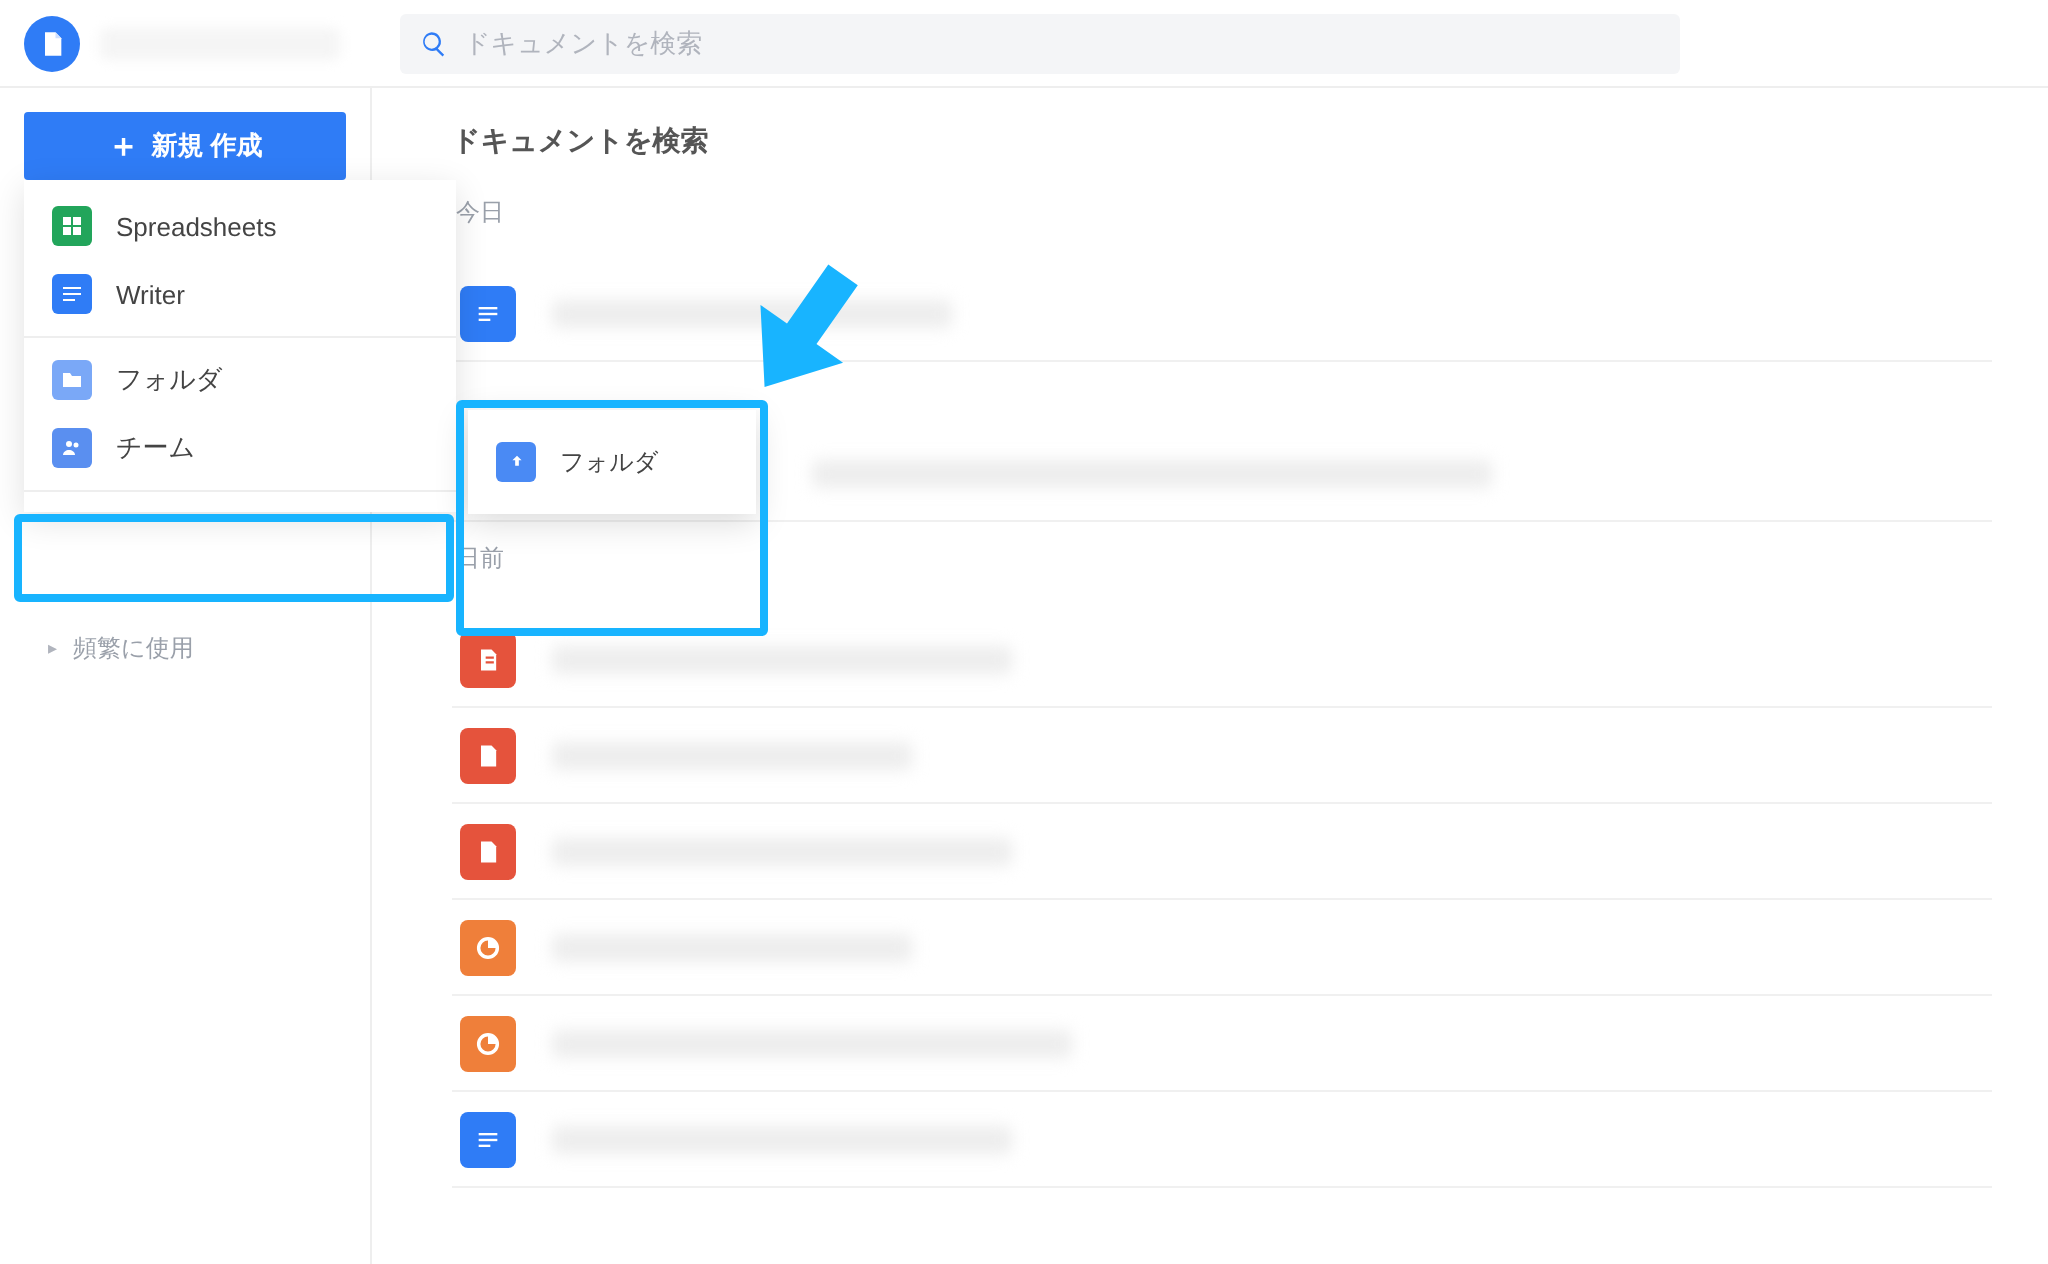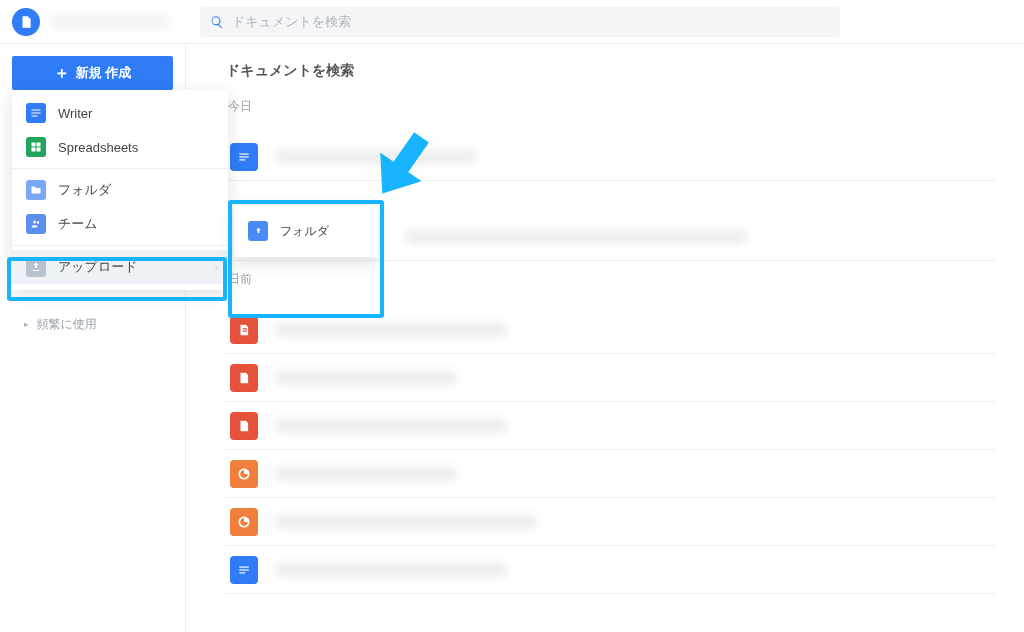--- a/index.html
+++ b/index.html
@@ -92,70 +92,60 @@
 <div class="layout">
 
   <div class="sidebar">
     <div class="new-btn">
       <span class="plus">＋</span>
       <span>新規 作成</span>
     </div>
 
     <div class="create-menu">
       <div class="cm-item">
-        <div class="cm-icon ic-writer">
-            <svg viewBox="0 0 24 24">
-              <rect x="3" y="5" width="18" height="2"></rect>
-              <rect x="3" y="11" width="18" height="2"></rect>
-              <rect x="3" y="17" width="12" height="2"></rect>
-            </svg>
-          </div>
-        <span>Writer</span>
-      </div>
-      <div class="cm-item">
         <div class="cm-icon ic-sheet">
             <svg viewBox="0 0 24 24">
               <rect x="3" y="3" width="8" height="8"></rect>
               <rect x="13" y="3" width="8" height="8"></rect>
               <rect x="3" y="13" width="8" height="8"></rect>
               <rect x="13" y="13" width="8" height="8"></rect>
             </svg>
           </div>
         <span>Spreadsheets</span>
       </div>
+      <div class="cm-item">
+        <div class="cm-icon ic-writer">
+            <svg viewBox="0 0 24 24">
+              <rect x="3" y="5" width="18" height="2"></rect>
+              <rect x="3" y="11" width="18" height="2"></rect>
+              <rect x="3" y="17" width="12" height="2"></rect>
+            </svg>
+          </div>
+        <span>Writer</span>
+      </div>
       <div class="cm-sep"></div>
       <div class="cm-item">
         <div class="cm-icon ic-folder">
             <svg viewBox="0 0 24 24">
               <path d="M3 5h7l2 3h9v11H3z"></path>
             </svg>
           </div>
         <span>フォルダ</span>
       </div>
       <div class="cm-item">
         <div class="cm-icon ic-team">
             <svg viewBox="0 0 24 24">
               <circle cx="9" cy="8" r="3"></circle>
               <circle cx="16" cy="9" r="2.5"></circle>
               <path d="M3 19c0-3 3-5 6-5s6 2 6 5"></path>
             </svg>
           </div>
         <span>チーム</span>
       </div>
       <div class="cm-sep"></div>
-      <div class="cm-item hovered">
-        <div class="cm-icon ic-upload">
-            <svg viewBox="0 0 24 24">
-              <path d="M12 3l5 5h-3v6h-4V8H7z"></path>
-              <rect x="5" y="18" width="14" height="2"></rect>
-            </svg>
-          </div>
-        <span>アップロード</span>
-        <span class="chev">›</span>
-      </div>
     </div>
 
     <div class="nav-below">
       <div class="nb-item">
         <span class="triangle">▸</span>
         <span>頻繁に使用</span>
       </div>
     </div>
   </div>
 

